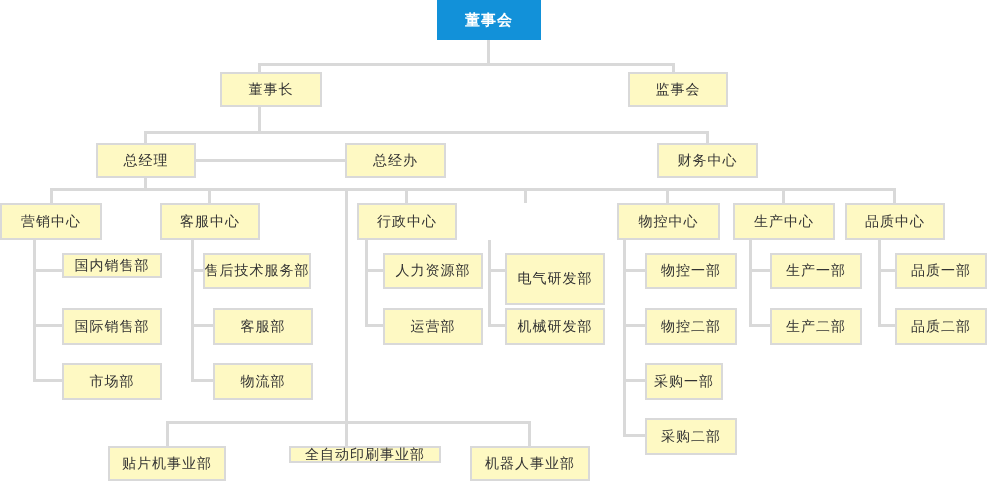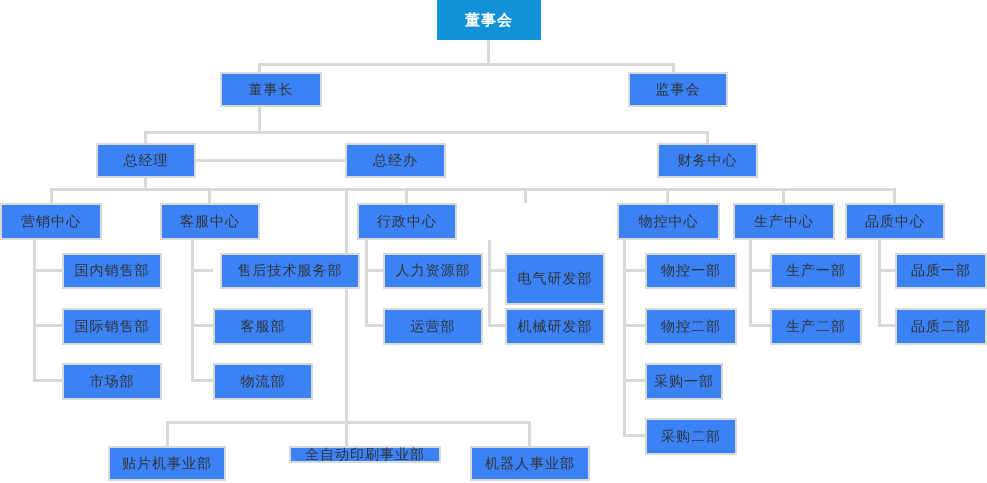--- a/index.html
+++ b/index.html
@@ -6,21 +6,21 @@
   .canvas{
     position:relative;
     width:987px;height:483px;
     background:#ffffff;
     font-family:"DejaVu Sans","Liberation Sans",sans-serif;
     overflow:hidden;
   }
   .node{
     position:absolute;
     box-sizing:border-box;
-    background:#3b82f6;
+    background:#fef9c3;
     border:2px solid #d9d9d9;
     color:#333333;
     display:flex;align-items:center;justify-content:center;
     font-size:14px;
     letter-spacing:1px;
     white-space:nowrap;
     z-index:2;
   }
   .node.root{
     background:#1291d9;
@@ -105,25 +105,25 @@
   <div class="node" style="left:345px;top:143px;width:101px;height:35px">总经办</div>
   <div class="node" style="left:657px;top:143px;width:101px;height:35px">财务中心</div>
 
   <div class="node" style="left:0;top:203px;width:102px;height:37px">营销中心</div>
   <div class="node" style="left:160px;top:203px;width:100px;height:37px">客服中心</div>
   <div class="node" style="left:357px;top:203px;width:100px;height:37px">行政中心</div>
   <div class="node" style="left:617px;top:203px;width:103px;height:37px">物控中心</div>
   <div class="node" style="left:733px;top:203px;width:102px;height:37px">生产中心</div>
   <div class="node" style="left:845px;top:203px;width:100px;height:37px">品质中心</div>
 
-  <div class="node" style="left:62px;top:253px;width:100px;height:36px">国内销售部</div>
+  <div class="node" style="left:62px;top:253px;width:100px;height:25px">国内销售部</div>
   <div class="node" style="left:62px;top:308px;width:100px;height:37px">国际销售部</div>
   <div class="node" style="left:62px;top:363px;width:100px;height:37px">市场部</div>
 
-  <div class="node" style="left:220px;top:253px;width:140px;height:36px">售后技术服务部</div>
+  <div class="node" style="left:203px;top:253px;width:108px;height:36px">售后技术服务部</div>
   <div class="node" style="left:213px;top:308px;width:100px;height:37px">客服部</div>
   <div class="node" style="left:213px;top:363px;width:100px;height:37px">物流部</div>
 
   <div class="node" style="left:383px;top:253px;width:100px;height:36px">人力资源部</div>
   <div class="node" style="left:383px;top:308px;width:100px;height:37px">运营部</div>
 
   <div class="node" style="left:505px;top:253px;width:100px;height:52px">电气研发部</div>
   <div class="node" style="left:505px;top:308px;width:100px;height:37px">机械研发部</div>
 
   <div class="node" style="left:645px;top:253px;width:92px;height:36px">物控一部</div>

